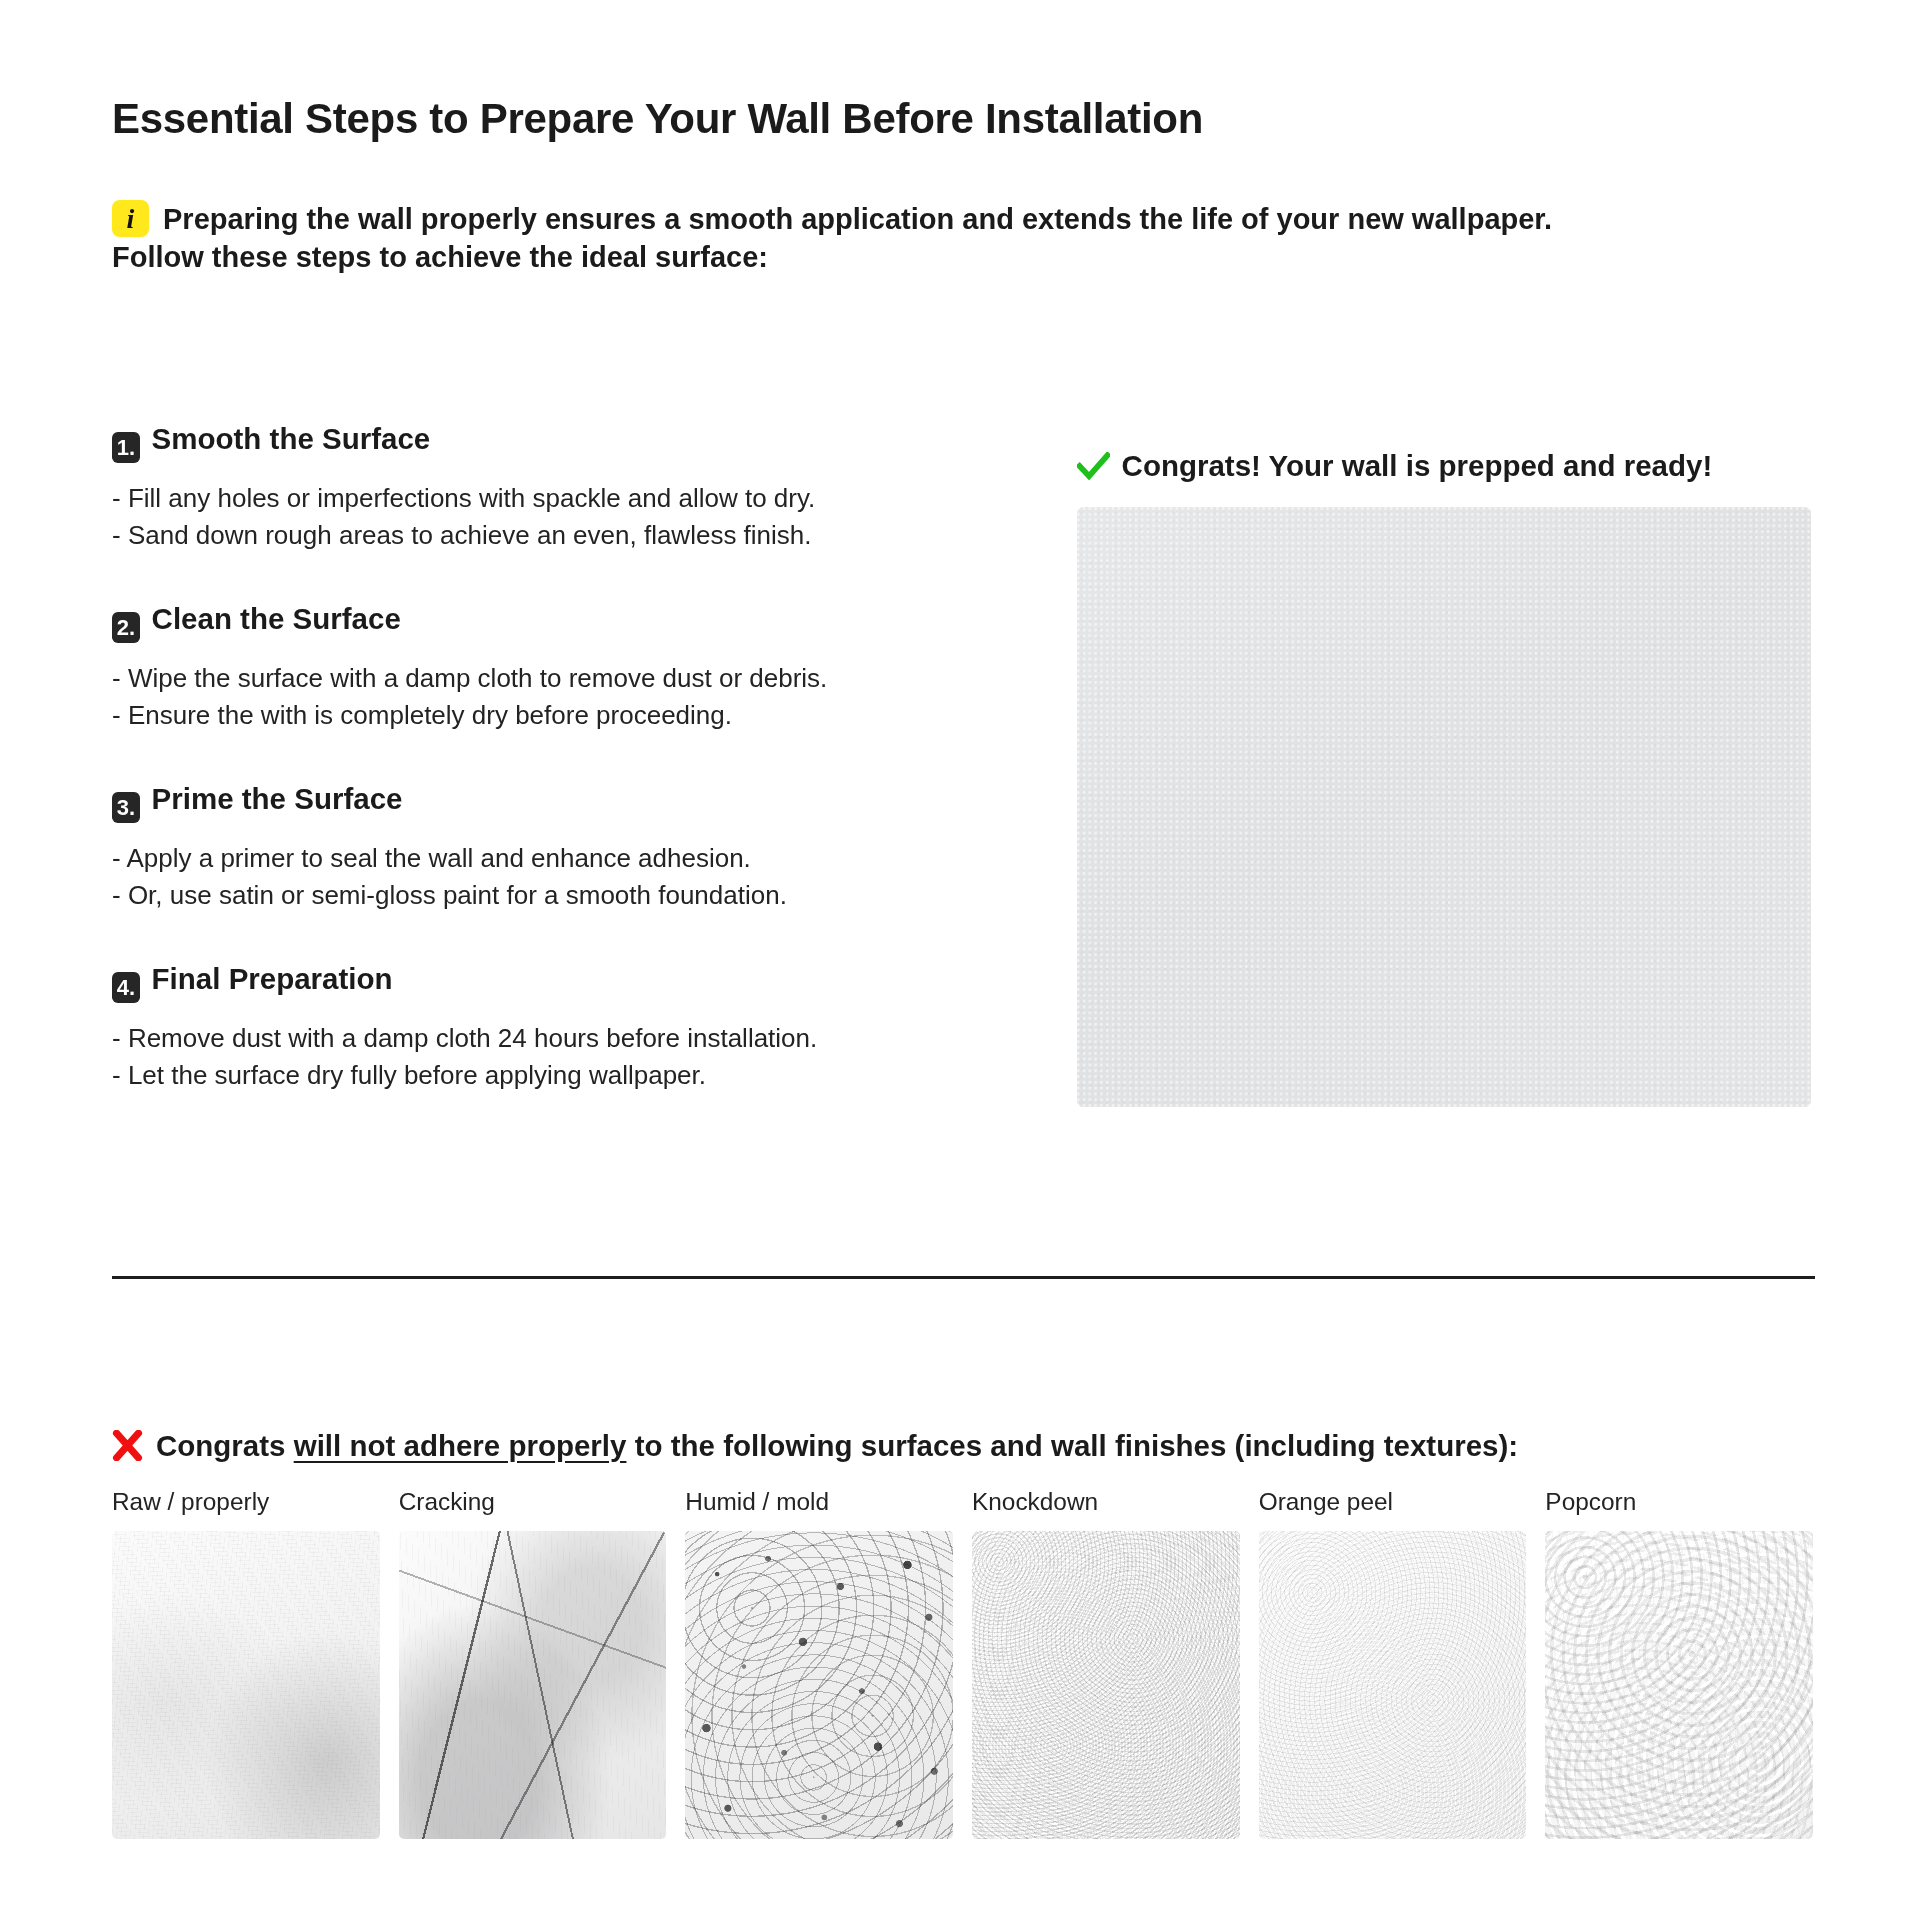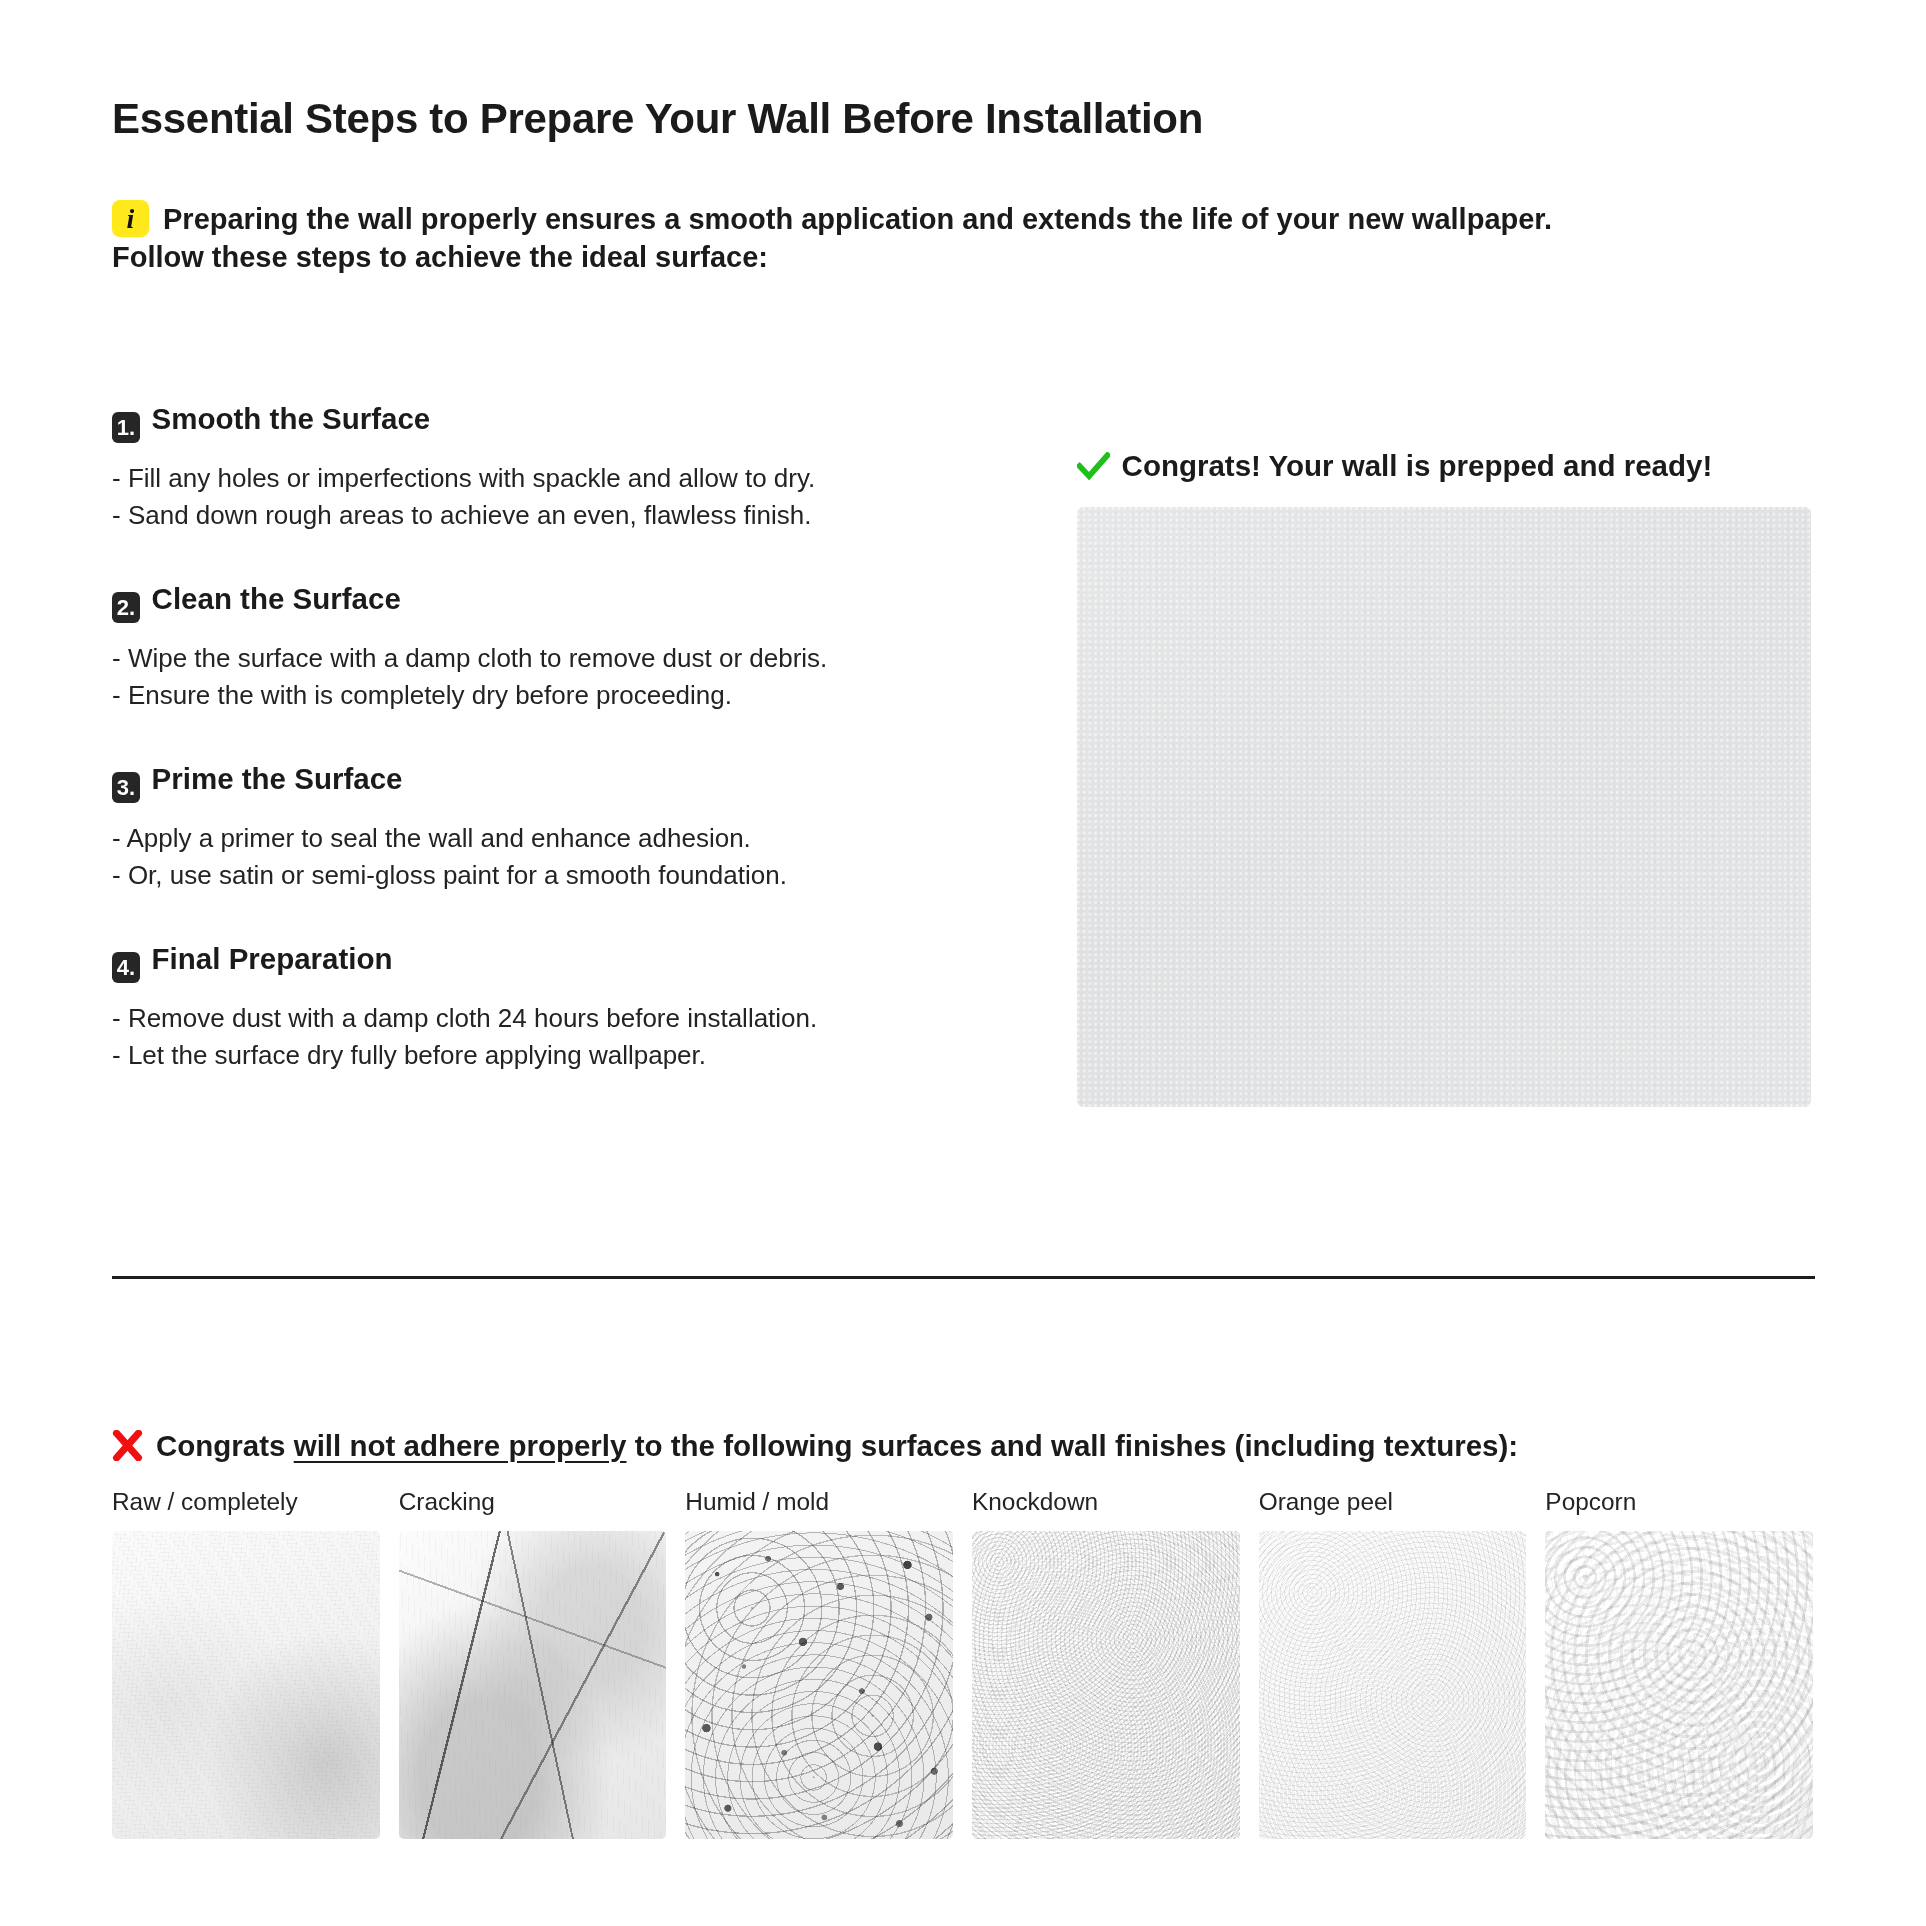--- a/index.html
+++ b/index.html
@@ -33,21 +33,21 @@
     text-align:center;font-style:italic;font-weight:700;
     font-size:28px;color:#111;font-family:"Liberation Serif",serif;
   }
 
   
   .steps{position:absolute;left:112px;top:404px;width:899px;}
   .step{margin-bottom:50px;}
   .step:last-child{margin-bottom:0;}
   .step-head{
     font-size:29.5px;font-weight:700;color:#1b1b1b;
-    line-height:1;white-space:nowrap;margin-bottom:16.7px;
+    line-height:1;white-space:nowrap;margin-bottom:16.7px;margin-top:20px;
   }
   .num-badge{
     display:inline-block;vertical-align:-6.4px;
     min-width:28px;height:31px;border-radius:5.8px;background:#262626;
     color:#fff;font-size:22px;font-weight:700;text-align:center;
     line-height:32px;padding:0 3.9px;margin-right:11.6px;box-sizing:border-box;
   }
   .step-line{
     font-size:26px;font-weight:400;color:#232323;
     line-height:1.42;white-space:nowrap;
@@ -239,21 +239,21 @@
     <span class="x-icon">
       <svg width="31" height="31" viewBox="0 0 48 48" xmlns="http://www.w3.org/2000/svg">
         <path d="M7 5 L41 43 M41 5 L7 43" stroke="#f01010" stroke-width="11" stroke-linecap="round"></path>
       </svg>
     </span><span>Congrats </span><span class="warn-em">will not adhere properly</span><span> to the following surfaces and wall finishes (including textures):</span>
   </div>
 
   <div class="thumbs">
 
     <div class="thumb">
-      <div class="thumb-label">Raw / completely</div>
+      <div class="thumb-label">Raw / properly</div>
       <div class="thumb-img tex-raw"></div>
     </div>
 
     <div class="thumb">
       <div class="thumb-label">Cracking</div>
       <div class="thumb-img tex-crack"></div>
     </div>
 
     <div class="thumb">
       <div class="thumb-label">Humid / mold</div>

